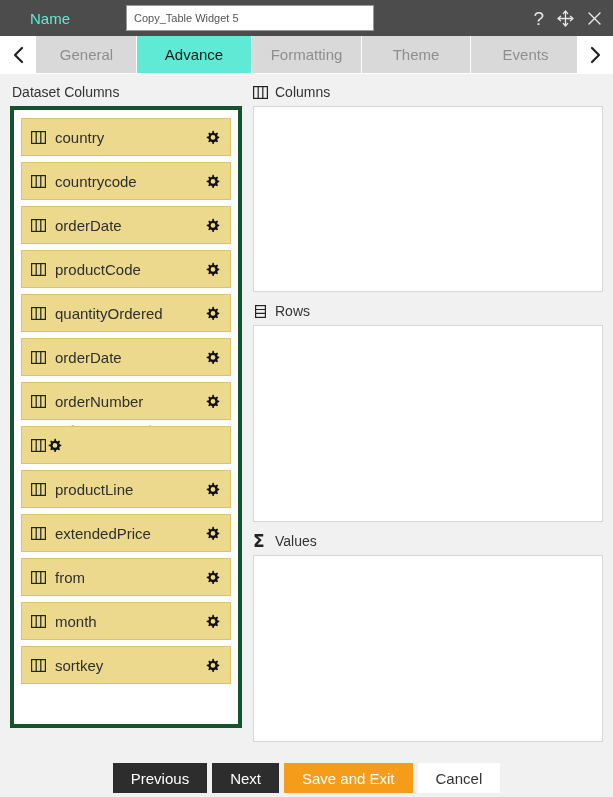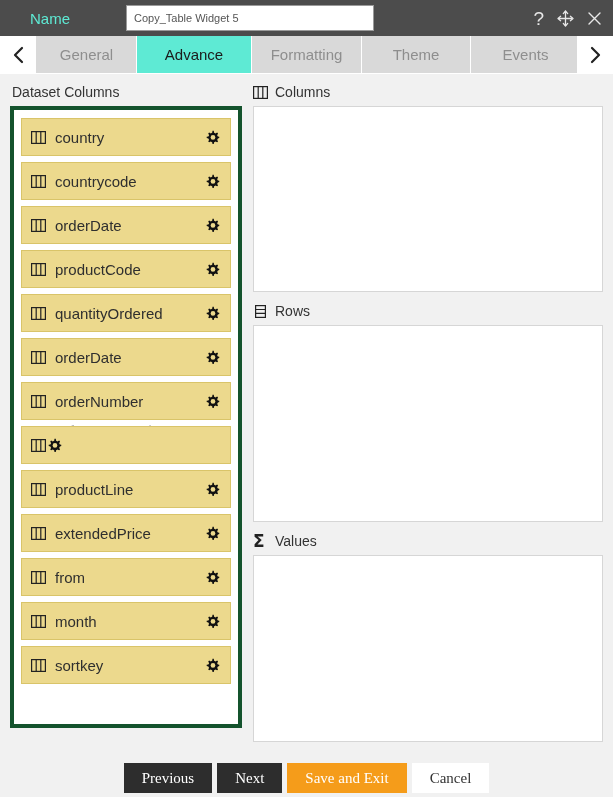--- a/index.html
+++ b/index.html
@@ -231,21 +231,21 @@
     left: 0; top: 763px;
     width: 613px; height: 34px;
     display: flex;
     justify-content: center;
     align-items: flex-start;
     gap: 5px;
   }
   .btn {
     height: 30px;
     box-sizing: border-box;
-    font-family: Liberation Serif, serif;
+    font-family: Liberation Sans, sans-serif;
     font-size: 15px;
     border: none;
     cursor: pointer;
     padding: 4px 18px;
     display: flex;
     align-items: center;
     justify-content: center;
     white-space: nowrap;
   }
   .btn-dark { background: #2d2d2d; color: #ffffff; }

